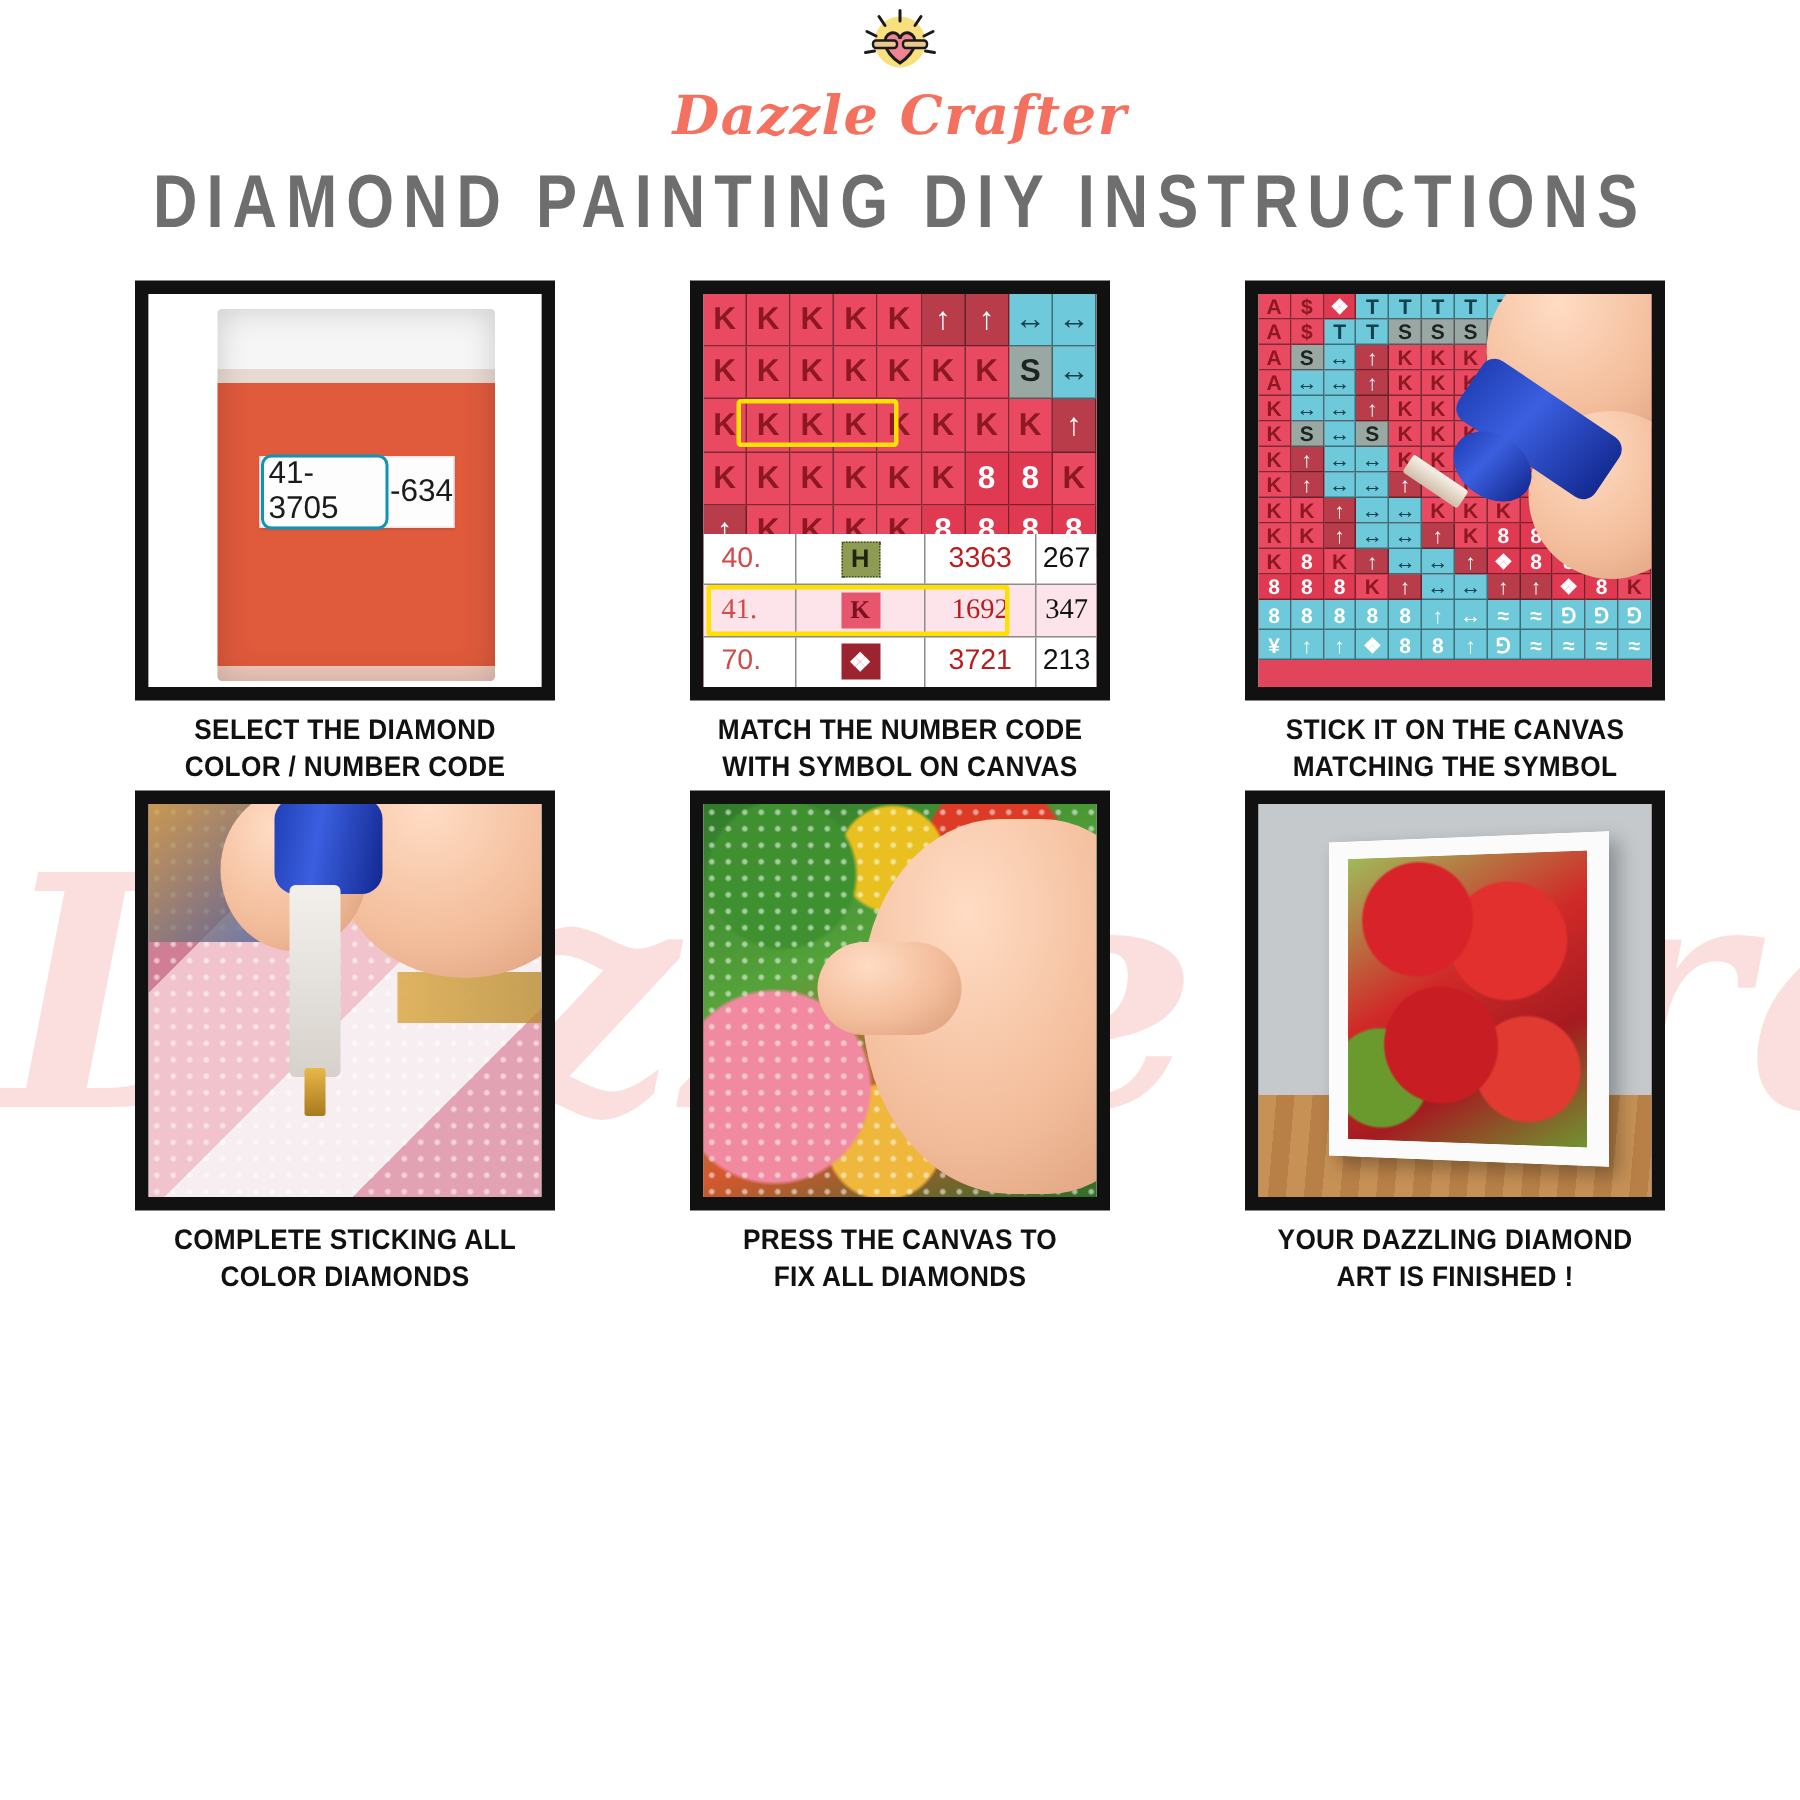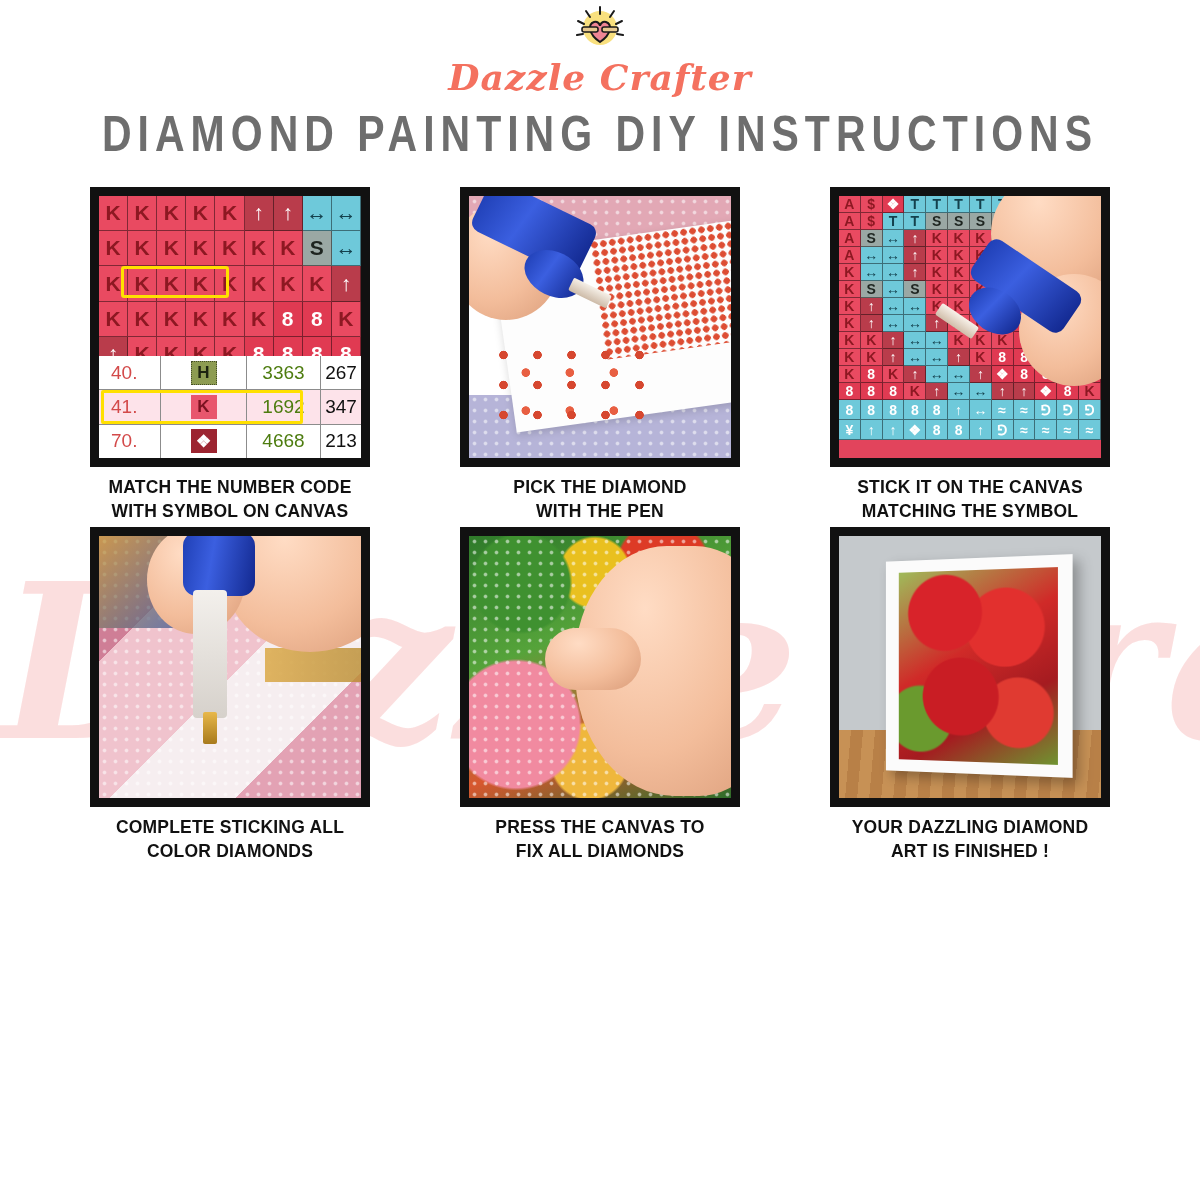--- a/index.html
+++ b/index.html
@@ -149,31 +149,31 @@
   .legend {
     position:absolute; left:0; right:0; bottom:0; height:102px;
     background:#fff;
     display:flex; flex-direction:column;
   }
   .lrow { display:flex; flex:1; border-bottom:1px solid #8c8c8c; position:relative; }
   .lrow:last-child { border-bottom:none; }
   .lc { display:flex; align-items:center; justify-content:center; border-right:1px solid #8c8c8c; font-size:19px; }
   .lc-no { width:62px; color:#d34a4a; justify-content:flex-start; padding-left:12px; }
   .lc-sym { width:86px; }
-  .lc-code { width:74px; color:#4d7c0f; }
+  .lc-code { width:74px; color:#b91c1c; }
   .lc-cnt { flex:1; color:#111; border-right:none; }
   .sym-chip {
     width:26px; height:24px; display:flex; align-items:center; justify-content:center;
     font-weight:bold; font-size:17px; border:1px dotted rgba(0,0,0,.5);
   }
   .sym-h { background:#8d9c52; color:#1d2410; }
   .sym-k { background:#e8566d; color:#7c1220; border:none; }
   .sym-d { background:#9c2430; color:#ffffff; border:none; }
   .sym-q { background:#2fb8c9; color:#0d3b44; border:none; }
-  .lrow.active { background:#fde3ea; }
+  .lrow.active { background:#fde3ea;font-family:Liberation Serif, serif; }
   .lrow.active::after {
     content:""; position:absolute; left:2px; top:0px; right:58px; bottom:0px;
     border:3px solid #ffe000; border-radius:2px;
   }
 
   
   .photo { position:absolute; inset:0; }
   .beads {
     position:absolute; inset:0;
     background-size: 11px 11px;
@@ -298,20 +298,39 @@
       <path d="M32 36 C20 28 20 18 26 16 C29.5 15 32 18 32 20 C32 18 34.5 15 38 16 C44 18 44 28 32 36 Z" fill="#ef8594" stroke="#1a1a1a" stroke-width="2"></path>
       <rect x="14" y="21" width="16" height="5" rx="2" fill="#e8c98f" stroke="#1a1a1a" stroke-width="1.6"></rect>
       <rect x="34" y="21" width="16" height="5" rx="2" fill="#e8c98f" stroke="#1a1a1a" stroke-width="1.6"></rect>
     </svg>
     <div class="brand">Dazzle Crafter</div>
     <div class="title">DIAMOND PAINTING  DIY INSTRUCTIONS</div>
   </div>
 
   <div class="grid">
 
+    <div class="cell">
+      <div class="frame">
+        <div class="inner bag">
+          <div class="bag-body">
+            <div class="bag-grain"></div>
+            <div class="bag-label">
+              <span class="code-row">
+                <span class="code-hl">41-3705</span>
+                  <span class="code-tail">-634</span>
+              </span>
+            </div>
+          </div>
+        </div>
+      </div>
+      <div class="caption">
+        <div>SELECT THE DIAMOND</div>
+        <div>COLOR  / NUMBER CODE</div>
+      </div>
+    </div>
 
     <div class="cell">
       <div class="frame">
         <div class="inner chart2">
           <div class="grid-rows">
             <div class="crow">
               <div class="ccell c-red">K</div>
               <div class="ccell c-red">K</div>
               <div class="ccell c-red">K</div>
               <div class="ccell c-red">K</div>
@@ -383,52 +402,34 @@
                   <span class="sym-chip sym-k">K</span>
                 </div>
               <div class="lc lc-code">1692</div>
               <div class="lc lc-cnt">347</div>
             </div>
             <div class="lrow">
               <div class="lc lc-no">70.</div>
               <div class="lc lc-sym">
                   <span class="sym-chip sym-d">❖</span>
                 </div>
-              <div class="lc lc-code">4668</div>
+              <div class="lc lc-code">3721</div>
               <div class="lc lc-cnt">213</div>
             </div>
           </div>
         </div>
       </div>
       <div class="caption">
         <div>MATCH THE NUMBER CODE</div>
         <div>WITH SYMBOL ON CANVAS</div>
       </div>
     </div>
 
 
 
-    <div class="cell">
-      <div class="frame">
-        <div class="inner photo p5">
-          <div class="beads"></div>
-          <div class="p5-tray"></div>
-          <div class="p5-rows"></div>
-          <div class="p5-loose"></div>
-          <div class="hand" style="left:-18px;top:6px;width:110px;height:118px;"></div>
-          <div class="pen-blue" style="left:6px;top:4px;width:118px;height:56px;transform:rotate(26deg);"></div>
-          <div class="pen-blue" style="left:54px;top:56px;width:62px;height:44px;transform:rotate(26deg);border-radius:50%;"></div>
-          <div style="position:absolute;left:100px;top:90px;width:42px;height:14px;background:linear-gradient(#f6f0e8,#cdbba8);transform:rotate(26deg);border-radius:2px;"></div>
-        </div>
-      </div>
-      <div class="caption">
-        <div>PICK THE DIAMOND</div>
-        <div>WITH THE PEN</div>
-      </div>
-    </div>
 
     <div class="cell">
       <div class="frame">
         <div class="inner p6">
           <div class="grid-rows" style="height:100%;" id="p6grid">
               <div class="crow">
                 <div class="ccell c-red">A</div>
                 <div class="ccell c-red">$</div>
                 <div class="ccell c-red2 w">❖</div>
                 <div class="ccell c-cyan">T</div>

